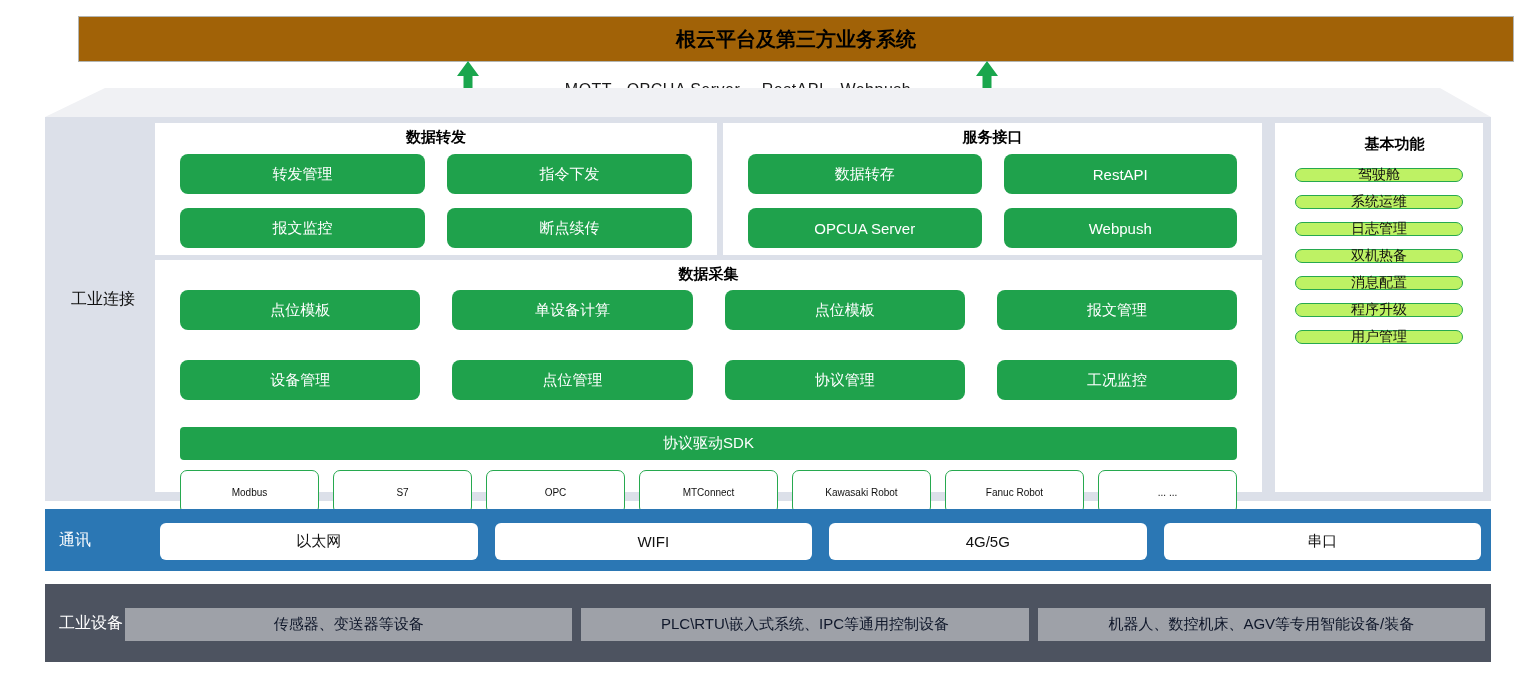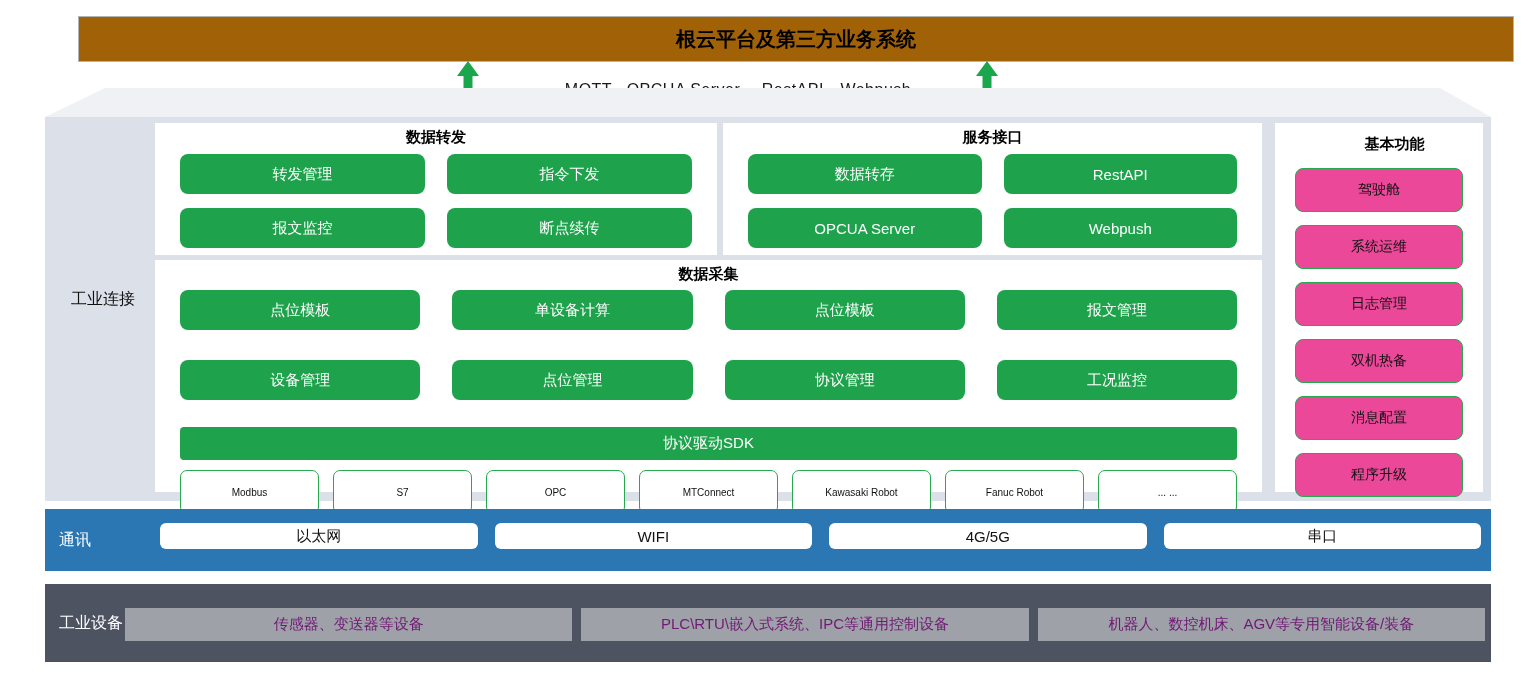--- a/index.html
+++ b/index.html
@@ -62,52 +62,52 @@
     color:#fff; display:flex; align-items:center; justify-content:center; font-size:15px;
   }
   .proto-row { display:flex; gap:14px; margin:10px 25px 0 25px; }
   .proto-box {
     flex:1; height:44px; background:#fff; border:1.5px solid #27a94f; border-radius:7px;
     display:flex; align-items:center; justify-content:center; font-size:10px; color:#111;
   }
   .basic-title { padding-top:12px;padding-left:31px; }
   .basic-list { display:flex; flex-direction:column; gap:13px; margin:14px 20px 0 20px; }
   .basic-item {
-    height:44px; background:#ec4899; border:1.5px solid #27a94f; border-radius:8px;
+    height:14px; background:#bef264; border:1.5px solid #27a94f; border-radius:8px;
     display:flex; align-items:center; justify-content:center; font-size:14px; color:#111;
   }
   
   .comm-bar {
     position:absolute; left:45px; top:509px; width:1446px; height:62px; background:#2b77b4;
   }
   .comm-label {
     position:absolute; left:14px; top:0; height:100%; display:flex; align-items:center;
     color:#fff; font-size:16px;
   }
   .comm-boxes {
-    position:absolute; left:115px; right:10px; top:14px; height:26px;
+    position:absolute; left:115px; right:10px; top:14px; height:37px;
     display:flex; gap:17px;
   }
   .comm-box {
     flex:1; background:#fff; border-radius:6px; color:#111; font-size:15px;
     display:flex; align-items:center; justify-content:center;
   }
   
   .dev-bar {
     position:absolute; left:45px; top:584px; width:1446px; height:78px; background:#4d5360;
   }
   .dev-label {
     position:absolute; left:14px; top:0; height:100%; display:flex; align-items:center;
     color:#fff; font-size:16px;
   }
   .dev-boxes {
     position:absolute; left:80px; right:6px; top:24px; height:33px; display:flex; gap:9px;
   }
   .dev-box {
-    flex:1; background:#9ea1a8; color:#701a75; font-size:15px;
+    flex:1; background:#9ea1a8; color:#0f172a; font-size:15px;
     display:flex; align-items:center; justify-content:center;
   }
 </style>
 </head>
 <body>
 
 <div class="canvas">
 
   <div class="top-banner">
     <span>根云平台及第三方业务系统</span>

